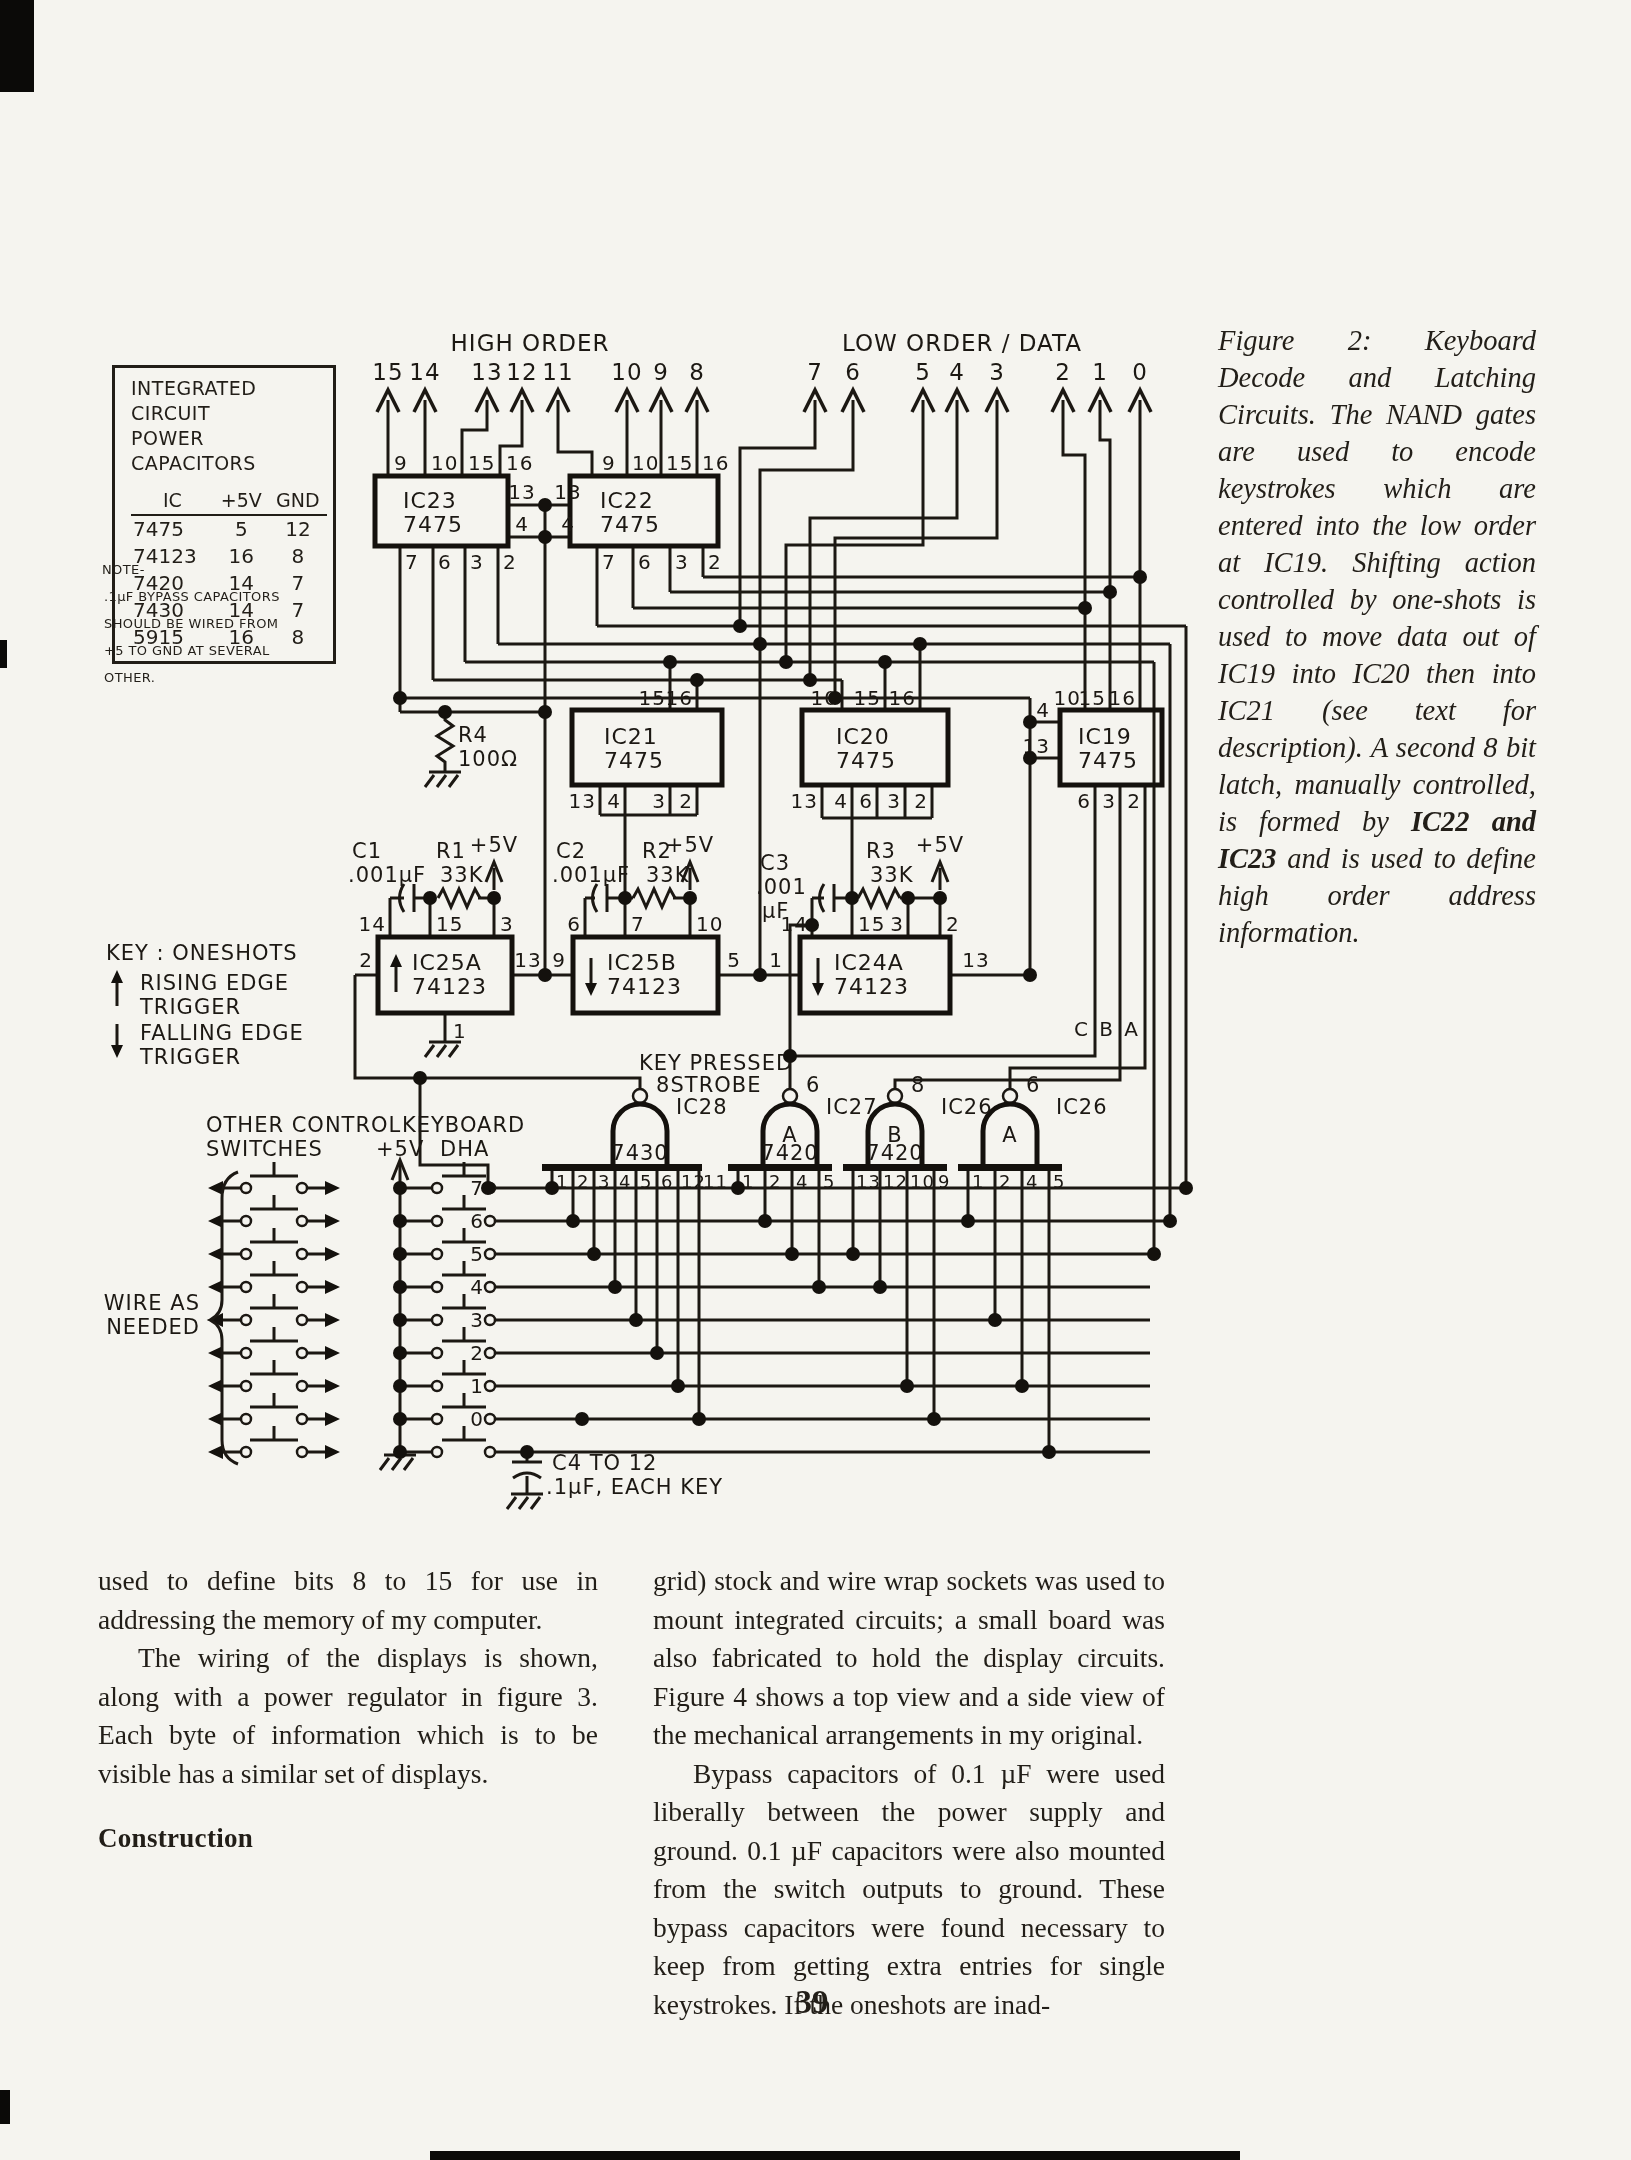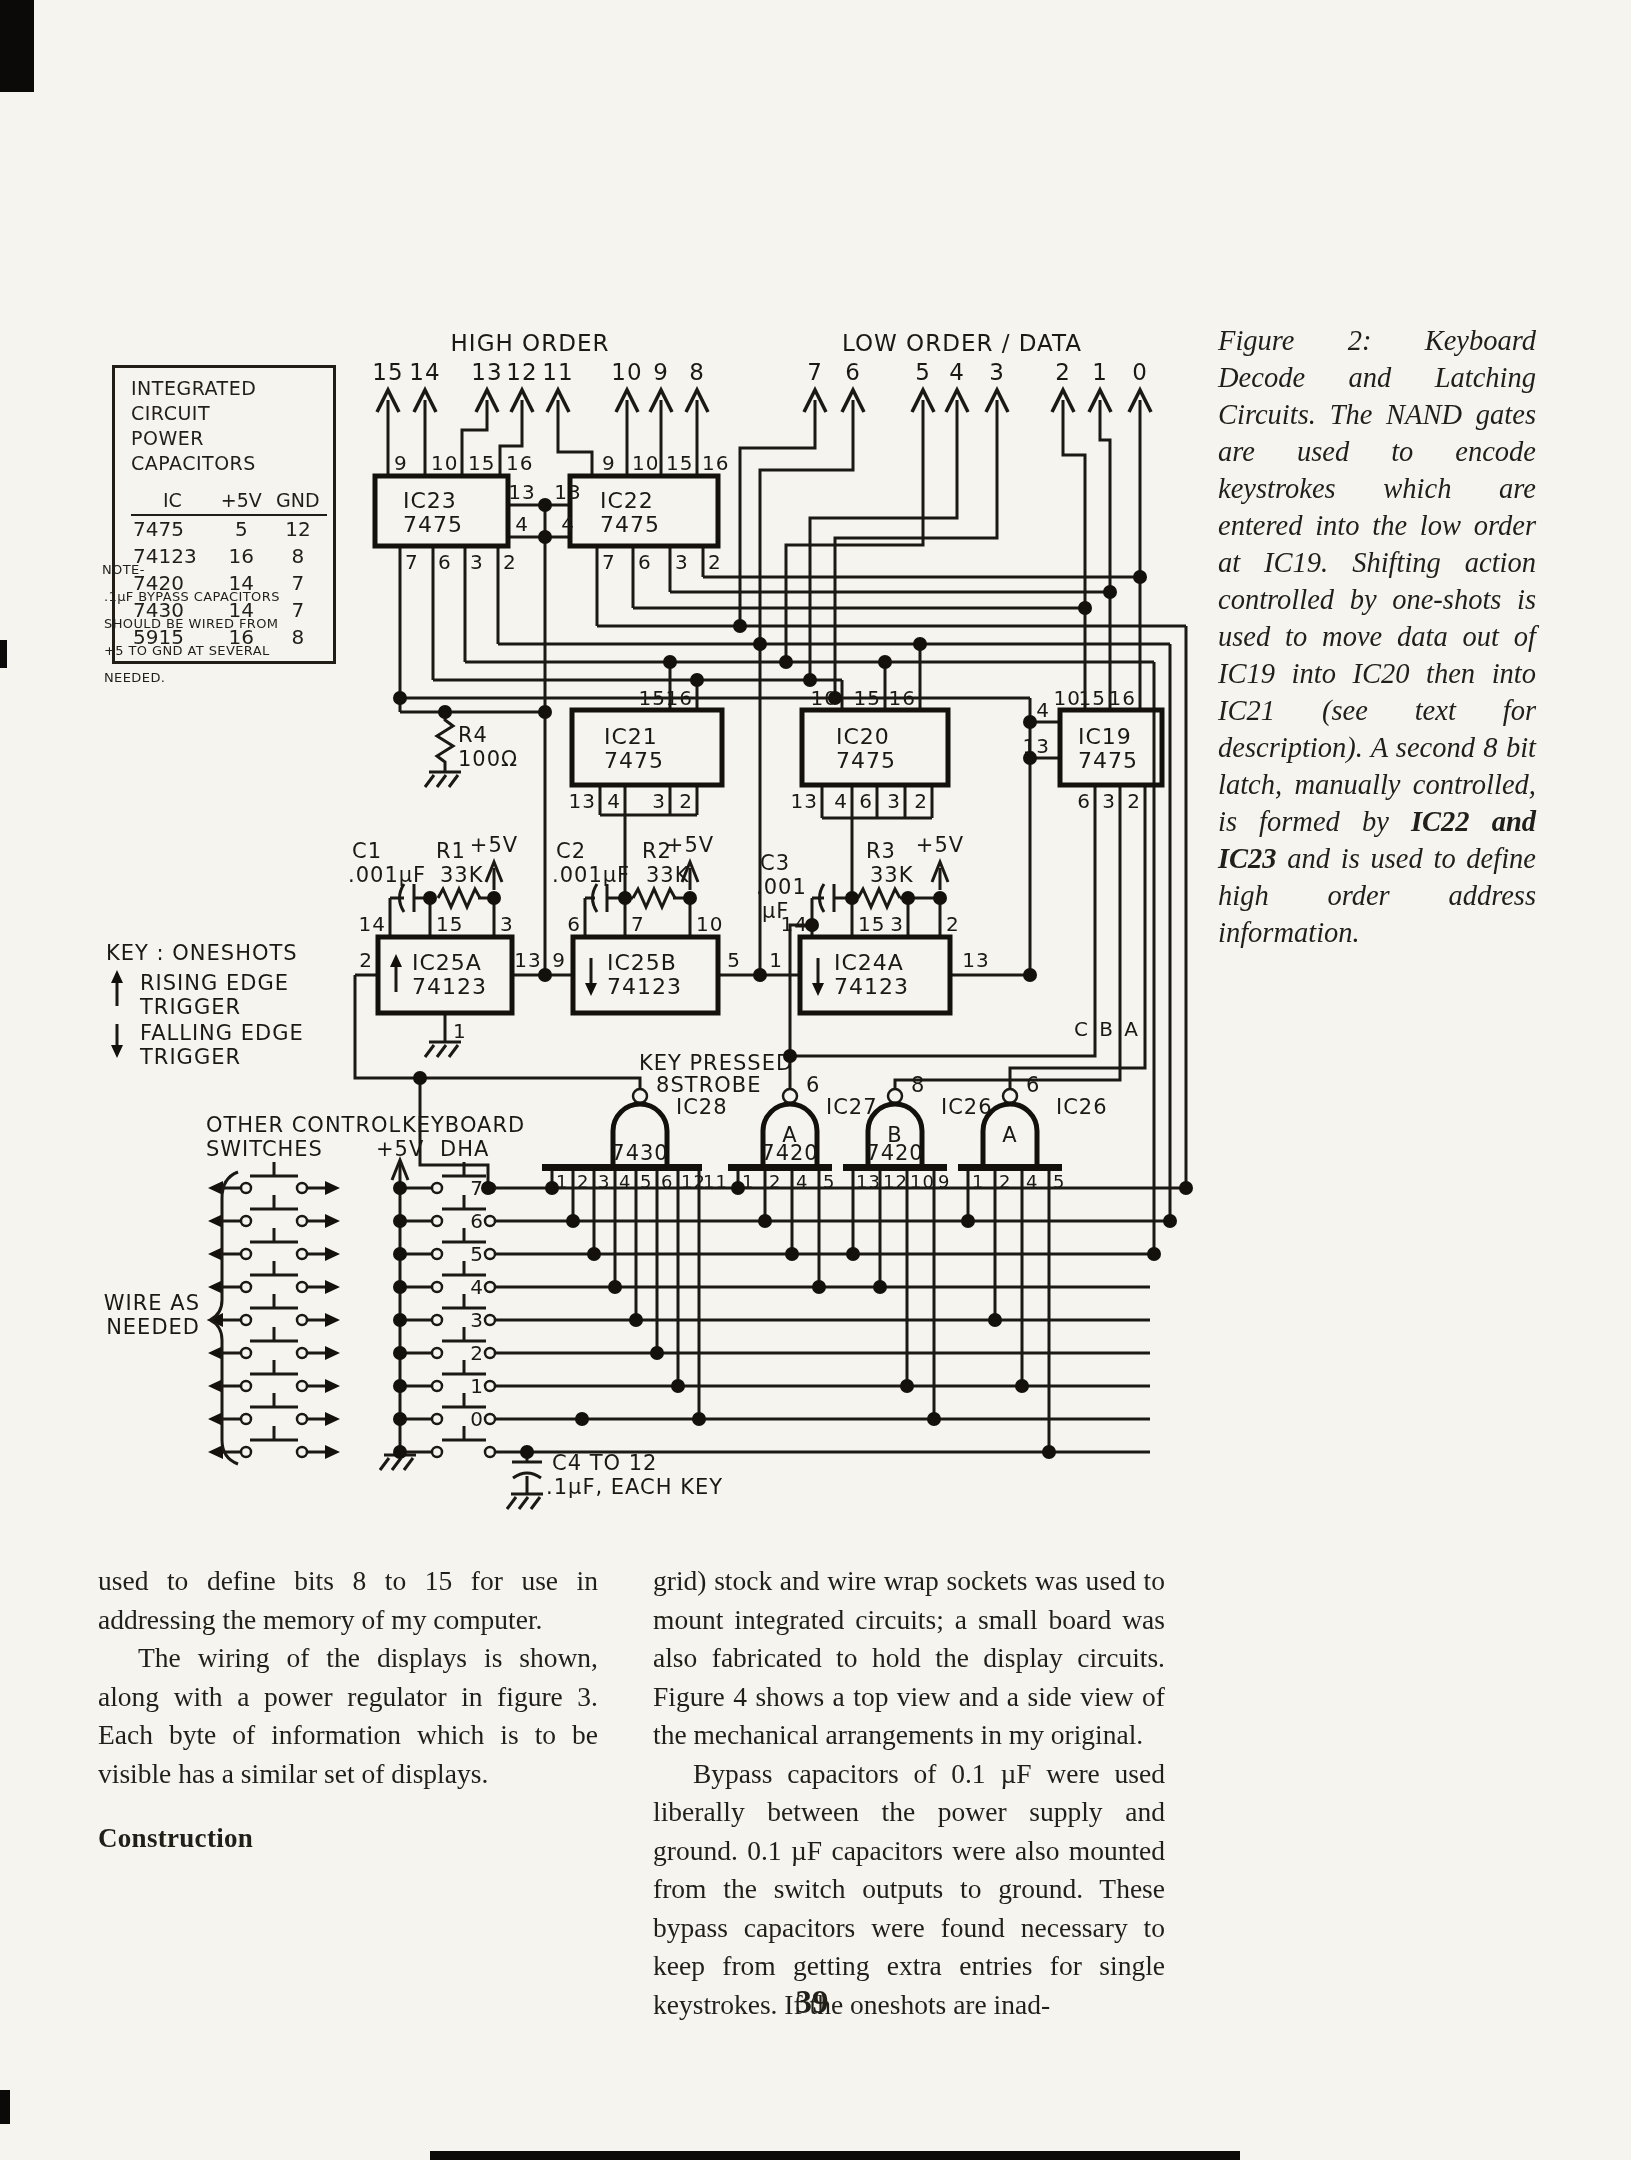--- a/index.html
+++ b/index.html
@@ -85,21 +85,21 @@
       </tr>
     </tbody>
   </table>
 </div>
 
 <div id="note">
   <div>NOTE-</div>
   <div>.1µF BYPASS CAPACITORS</div>
   <div>SHOULD BE WIRED FROM</div>
   <div>+5 TO GND AT SEVERAL</div>
-  <div>NEEDED.</div>
+  <div>OTHER.</div>
 </div>
 
 <svg viewBox="0 0 1631 2160" style="position:absolute;left:0;top:0;width:1631px;height:2160px;" xmlns="http://www.w3.org/2000/svg">
   <defs>
     <path id="gnd" d="M-16 0 H16 M-11 3 L-20 15 M1 3 L-8 15 M13 3 L4 15" stroke="#1c1813" stroke-width="3" fill="none"></path>
     <path id="arrowhead" d="M-11 22 L0 0 L11 22" stroke="#1c1813" stroke-width="3.5" fill="none"></path>
   </defs>
 
   <text x="530" y="351" font-size="23" text-anchor="middle">HIGH ORDER</text>
   <text x="962" y="351" font-size="23" text-anchor="middle">LOW ORDER / DATA</text>

